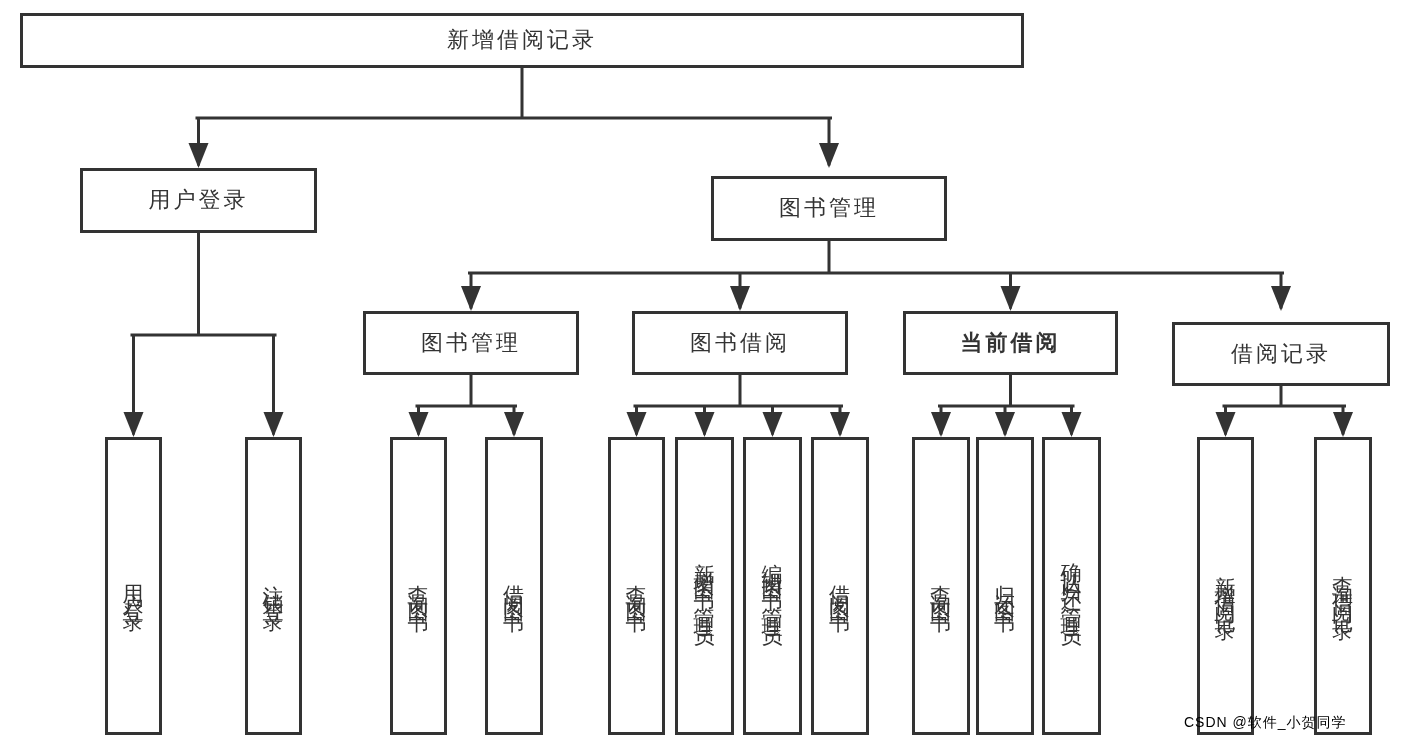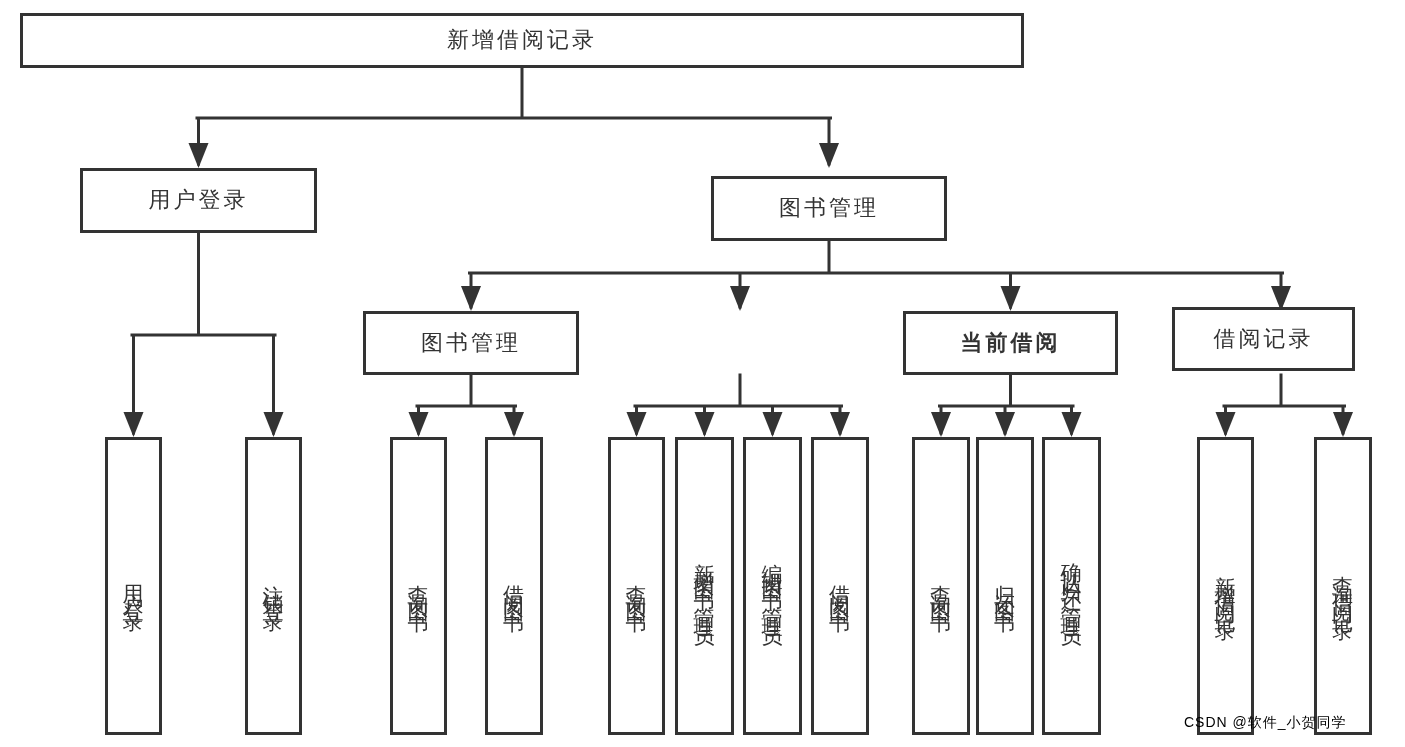--- a/index.html
+++ b/index.html
@@ -95,22 +95,23 @@
       <polygon points="1333,412 1353,412 1343,437"></polygon>
     </g>
   </svg>
 
   <div class="node root-node" style="left:20px; top:13px; width:1004px; height:55px;">新增借阅记录</div>
 
   <div class="node" style="left:80px; top:168px; width:237px; height:65px;">用户登录</div>
   <div class="node" style="left:711px; top:176px; width:236px; height:65px;">图书管理</div>
 
   <div class="node" style="left:363px; top:311px; width:216px; height:64px;">图书管理</div>
+  <div class="node" style="left:632px; top:311px; width:216px; height:64px;">图书借阅</div>
   <div class="node" style="left:903px; top:311px; width:215px; height:64px;font-weight:bold;">当前借阅</div>
-  <div class="node" style="left:1172px; top:307px; width:183px; height:64px;">借阅记录</div>
+  <div class="node" style="left:1172px; top:322px; width:218px; height:64px;">借阅记录</div>
 
   <div class="node leaf" style="left:105px; top:437px; width:57px; height:298px;">用户登录</div>
   <div class="node leaf" style="left:245px; top:437px; width:57px; height:298px;">注销登录</div>
 
   <div class="node leaf" style="left:390px; top:437px; width:57px; height:298px;">查询图书</div>
   <div class="node leaf" style="left:485px; top:437px; width:58px; height:298px;">借阅图书</div>
 
   <div class="node leaf" style="left:608px; top:437px; width:57px; height:298px;">查询图书</div>
   <div class="node leaf" style="left:675px; top:437px; width:59px; height:298px;">新增图书（管理员）</div>
   <div class="node leaf" style="left:743px; top:437px; width:59px; height:298px;">编辑图书（管理员）</div>

